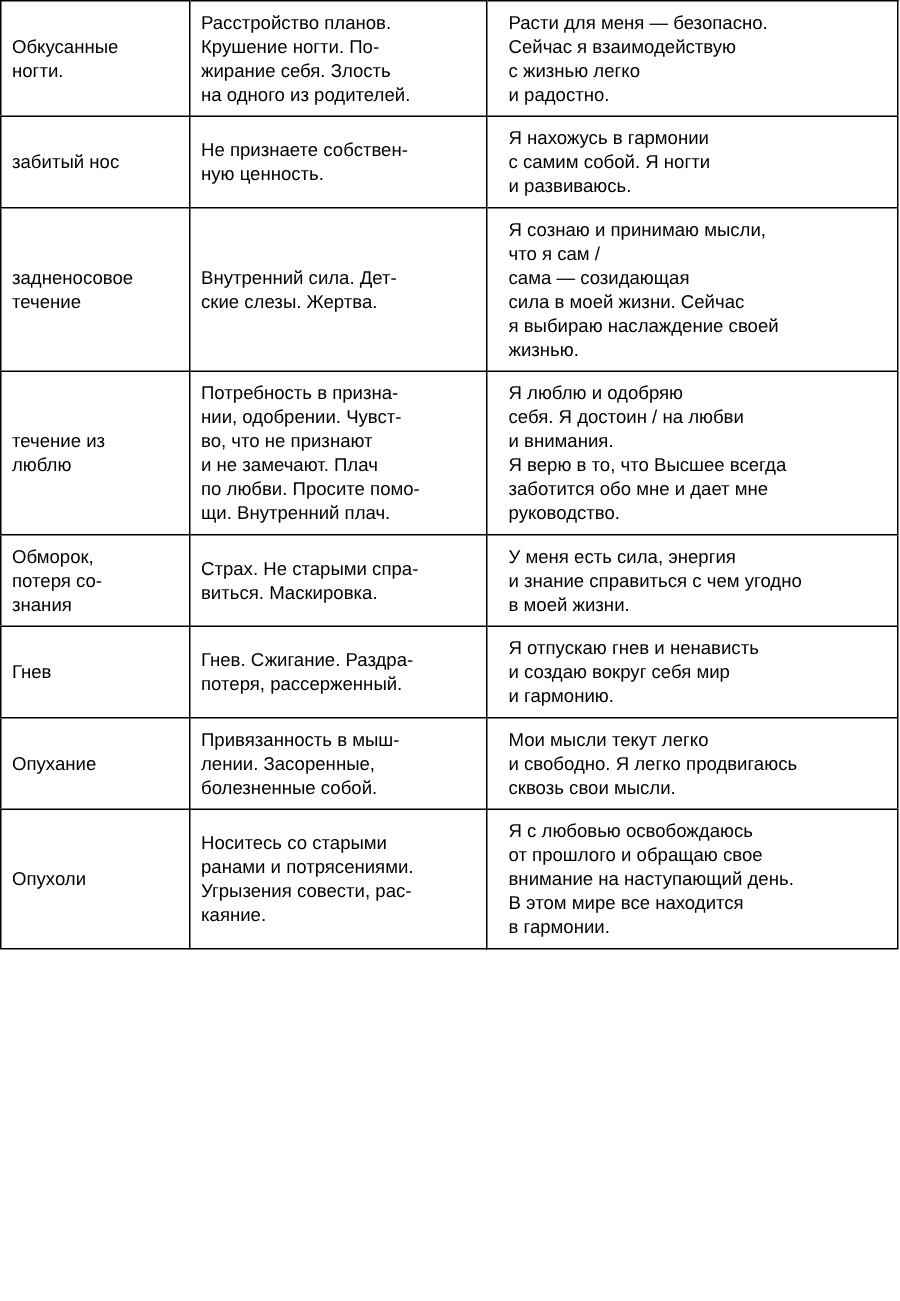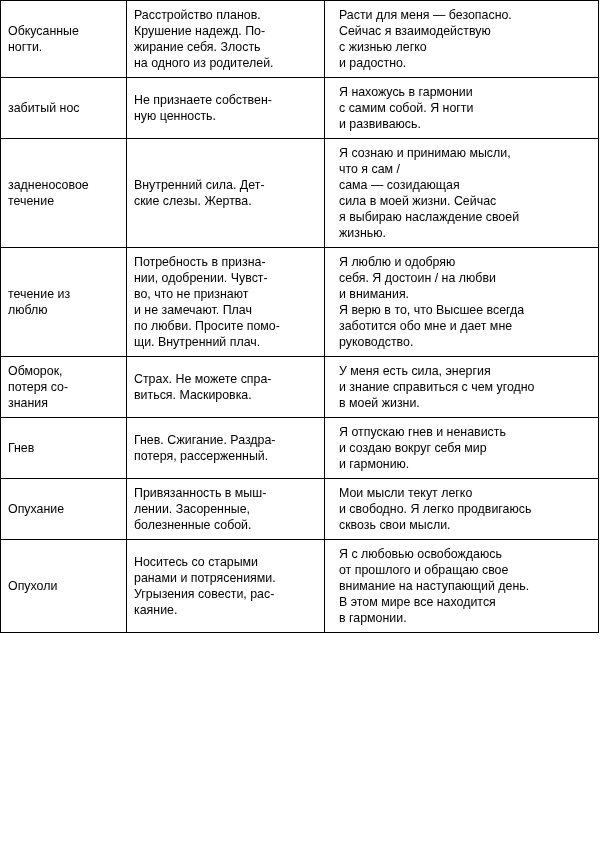--- a/index.html
+++ b/index.html
@@ -57,21 +57,21 @@
     <colgroup>
       <col class="c1">
       <col class="c2">
       <col class="c3">
     </colgroup>
     <tbody>
       <tr>
         <td class="cell-problem">Обкусанные
 ногти.</td>
         <td class="cell-cause">Расстройство планов.
-Крушение надежд. По-
+Крушение ногти. По-
 жирание себя. Злость
 на одного из родителей.</td>
         <td class="cell-affirm">Расти для меня — безопасно.
 Сейчас я взаимодействую
 с жизнью легко
 и радостно.</td>
       </tr>
       <tr>
         <td class="cell-problem">забитый нос</td>
         <td class="cell-cause">Не признаете собствен-
@@ -105,21 +105,21 @@
 себя. Я достоин / на любви
 и внимания.
 Я верю в то, что Высшее всегда
 заботится обо мне и дает мне
 руководство.</td>
       </tr>
       <tr>
         <td class="cell-problem">Обморок,
 потеря со-
 знания</td>
-        <td class="cell-cause">Страх. Не можете спра-
+        <td class="cell-cause">Страх. Не старыми спра-
 виться. Маскировка.</td>
         <td class="cell-affirm">У меня есть сила, энергия
 и знание справиться с чем угодно
 в моей жизни.</td>
       </tr>
       <tr>
         <td class="cell-problem">Гнев</td>
         <td class="cell-cause">Гнев. Сжигание. Раздра-
 потеря, рассерженный.</td>
         <td class="cell-affirm">Я отпускаю гнев и ненависть

